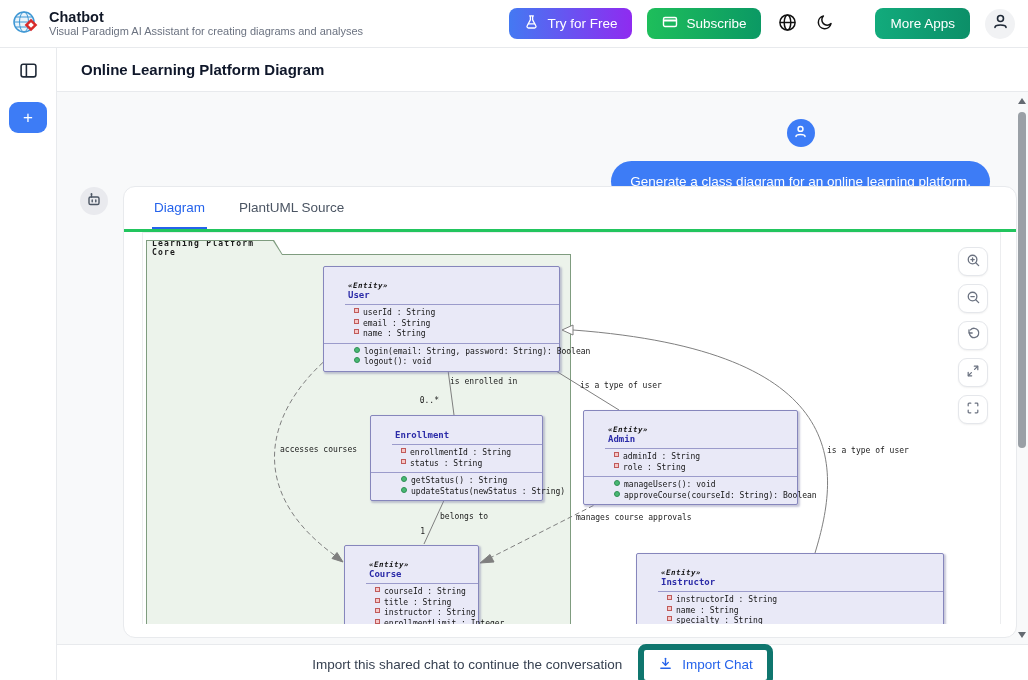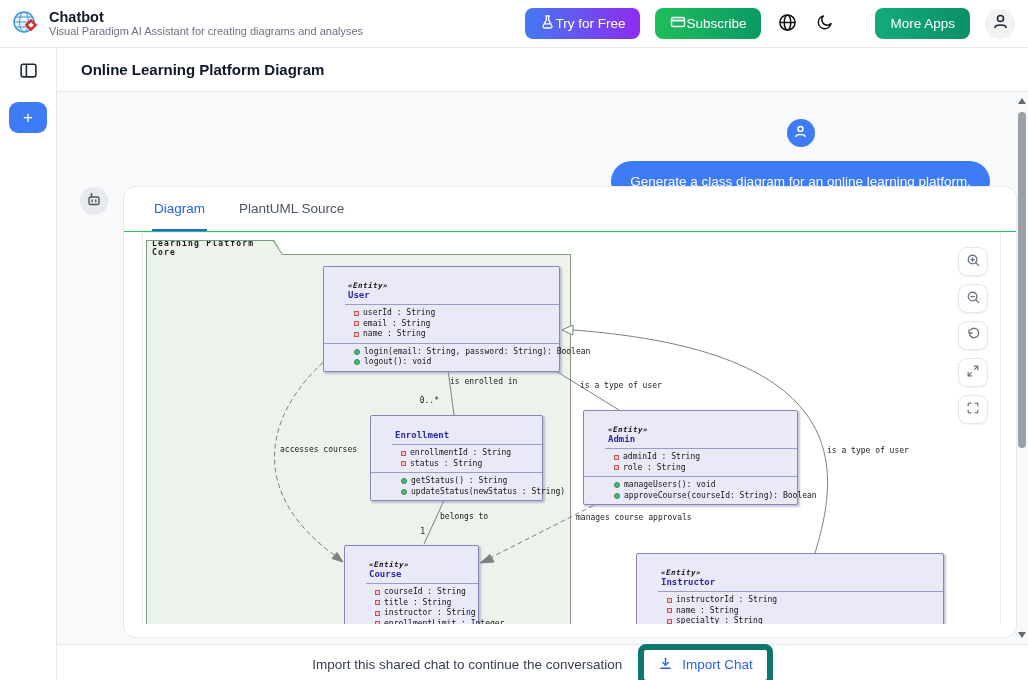--- a/index.html
+++ b/index.html
@@ -9,21 +9,21 @@
     background:#fff; font-family:"Liberation Sans", sans-serif;
   }
 
   
   .app-header{height:48px;display:flex;align-items:center;justify-content:space-between;
     padding:0 13px 0 12px;border-bottom:1px solid #E8EAED;background:#fff;}
   .brand{display:flex;align-items:center;gap:9px;}
   .brand-title{font-size:14.5px;font-weight:bold;color:#111827;margin:0;line-height:16px;}
   .brand-sub{font-size:11px;color:#6B7280;margin:0;line-height:13px;}
   .hdr-actions{display:flex;align-items:center;gap:15px;}
-  .btn{display:flex;align-items:center;height:31px;padding:0 15px;border:none;
+  .btn{display:flex;align-items:center;gap:8px;height:31px;padding:0 15px;border:none;
     border-radius:8px;color:#fff;font-size:13.5px;font-family:inherit;cursor:pointer;justify-content:space-between;}
   .btn-try{background:linear-gradient(90deg,#4479F2,#8F2BF0);}
   .btn-sub{background:linear-gradient(90deg,#1EBE5B,#0B9964);}
   .btn-more{background:linear-gradient(90deg,#12AB7C,#0C8F68);margin-left:24px;}
   .icon-btn{background:none;border:none;padding:2px;display:flex;cursor:pointer;}
   .hdr-avatar{width:30px;height:30px;border-radius:50%;background:#F1F2F4;display:flex;
     align-items:center;justify-content:center;cursor:pointer;}
 
   
   .app-body{display:flex;height:636px;}
@@ -39,21 +39,21 @@
   
   .chat-area{flex:1;background:#F8F9FA;position:relative;overflow:hidden;}
   .msg-row{position:absolute;top:27px;right:38px;display:flex;align-items:center;gap:14px;flex-direction:column;}
   .msg-avatar{width:28px;height:28px;border-radius:50%;background:#3D7CF6;display:flex;
     align-items:center;justify-content:center;flex-shrink:0;}
   .bubble{background:#3D7CF6;color:#fff;font-size:13.5px;padding:13px 19px;border-radius:22px;white-space:nowrap;}
   .bot-row{position:absolute;left:23px;top:94px;right:11px;display:flex;align-items:flex-start;gap:15px;}
   .bot-avatar{width:28px;height:28px;border-radius:50%;background:#E9EAEE;display:flex;
     align-items:center;justify-content:center;flex-shrink:0;margin-top:1px;}
   .card{flex:1;background:#fff;border:1px solid #E8EAED;border-radius:12px;min-height:452px;}
-  .tabs{display:flex;gap:30px;padding:0 28px;border-bottom:1px solid #22c55e;height:45px;align-items:stretch;}
+  .tabs{display:flex;gap:30px;padding:0 28px;border-bottom:3px solid #22c55e;height:45px;align-items:stretch;}
   .tab{background:none;border:none;font-size:13.5px;color:#4B5563;cursor:pointer;padding:0 2px;
     border-bottom:2px solid transparent;font-family:inherit;}
   .tab.active{color:#2563EB;border-bottom-color:#2563EB;}
 
   
   .viewport{position:relative;margin:0 15px 0 18px;height:392px;border:1px solid #ECEDEF;
     border-bottom:none;background:#fff;overflow:hidden;}
   .package-tab{position:absolute;left:3px;top:7px;width:137px;height:15px;z-index:1;
     clip-path:polygon(0 0,calc(100% - 9px) 0,100% 100%,0 100%);background:#7F9C7F;}
   .package-tab-inner{position:absolute;inset:1px 1px 0 1px;
@@ -67,21 +67,21 @@
   svg.edges polygon{stroke:#7F7F7F;stroke-width:1;}
 
   .entity{position:absolute;z-index:3;background:#E9E9F7;border:1px solid #8686BC;border-radius:2px;
     box-shadow:1.5px 1.5px 2px rgba(130,130,170,.45);
     font-family:"DejaVu Sans Mono",monospace;font-size:8px;color:#141414;}
   .e-head{text-align:left;padding:14px 3px 3px;border-bottom:1px solid #9B9BCB;margin-left:21px;}
   .e-stereo{font-size:7.5px;font-style:italic;font-weight:bold;letter-spacing:.5px;line-height:9px;}
   .e-name{font-size:9px;font-weight:bold;color:#2B2BA8;line-height:11px;}
   .e-sec{padding:3px 4px;}
   .e-sec.attrs{border-bottom:1px solid #9B9BCB;}
-  .mrow{display:flex;align-items:center;gap:4px;line-height:10.5px;white-space:nowrap;padding-left:26px;}
+  .mrow{display:flex;gap:4px;line-height:10.5px;white-space:nowrap;padding-left:26px;}
   .ic-a{width:5px;height:5px;border:1px solid #C05A5A;background:#F6C7C7;flex-shrink:0;}
   .ic-m{width:6px;height:6px;border-radius:50%;background:#49B874;border:1px solid #2F8F54;flex-shrink:0;}
   .elabel{position:absolute;z-index:4;font:8px/10px "DejaVu Sans Mono",monospace;color:#1a1a1a;white-space:nowrap;}
 
   
   .zoom-controls{position:absolute;right:12px;top:14px;display:flex;flex-direction:column;gap:8px;z-index:6;}
   .zc-btn{width:30px;height:29px;background:#fff;border:1px solid #E5E7EB;border-radius:9px;
     box-shadow:0 1px 2px rgba(0,0,0,.06);display:flex;align-items:center;justify-content:center;cursor:pointer;}
 
   

